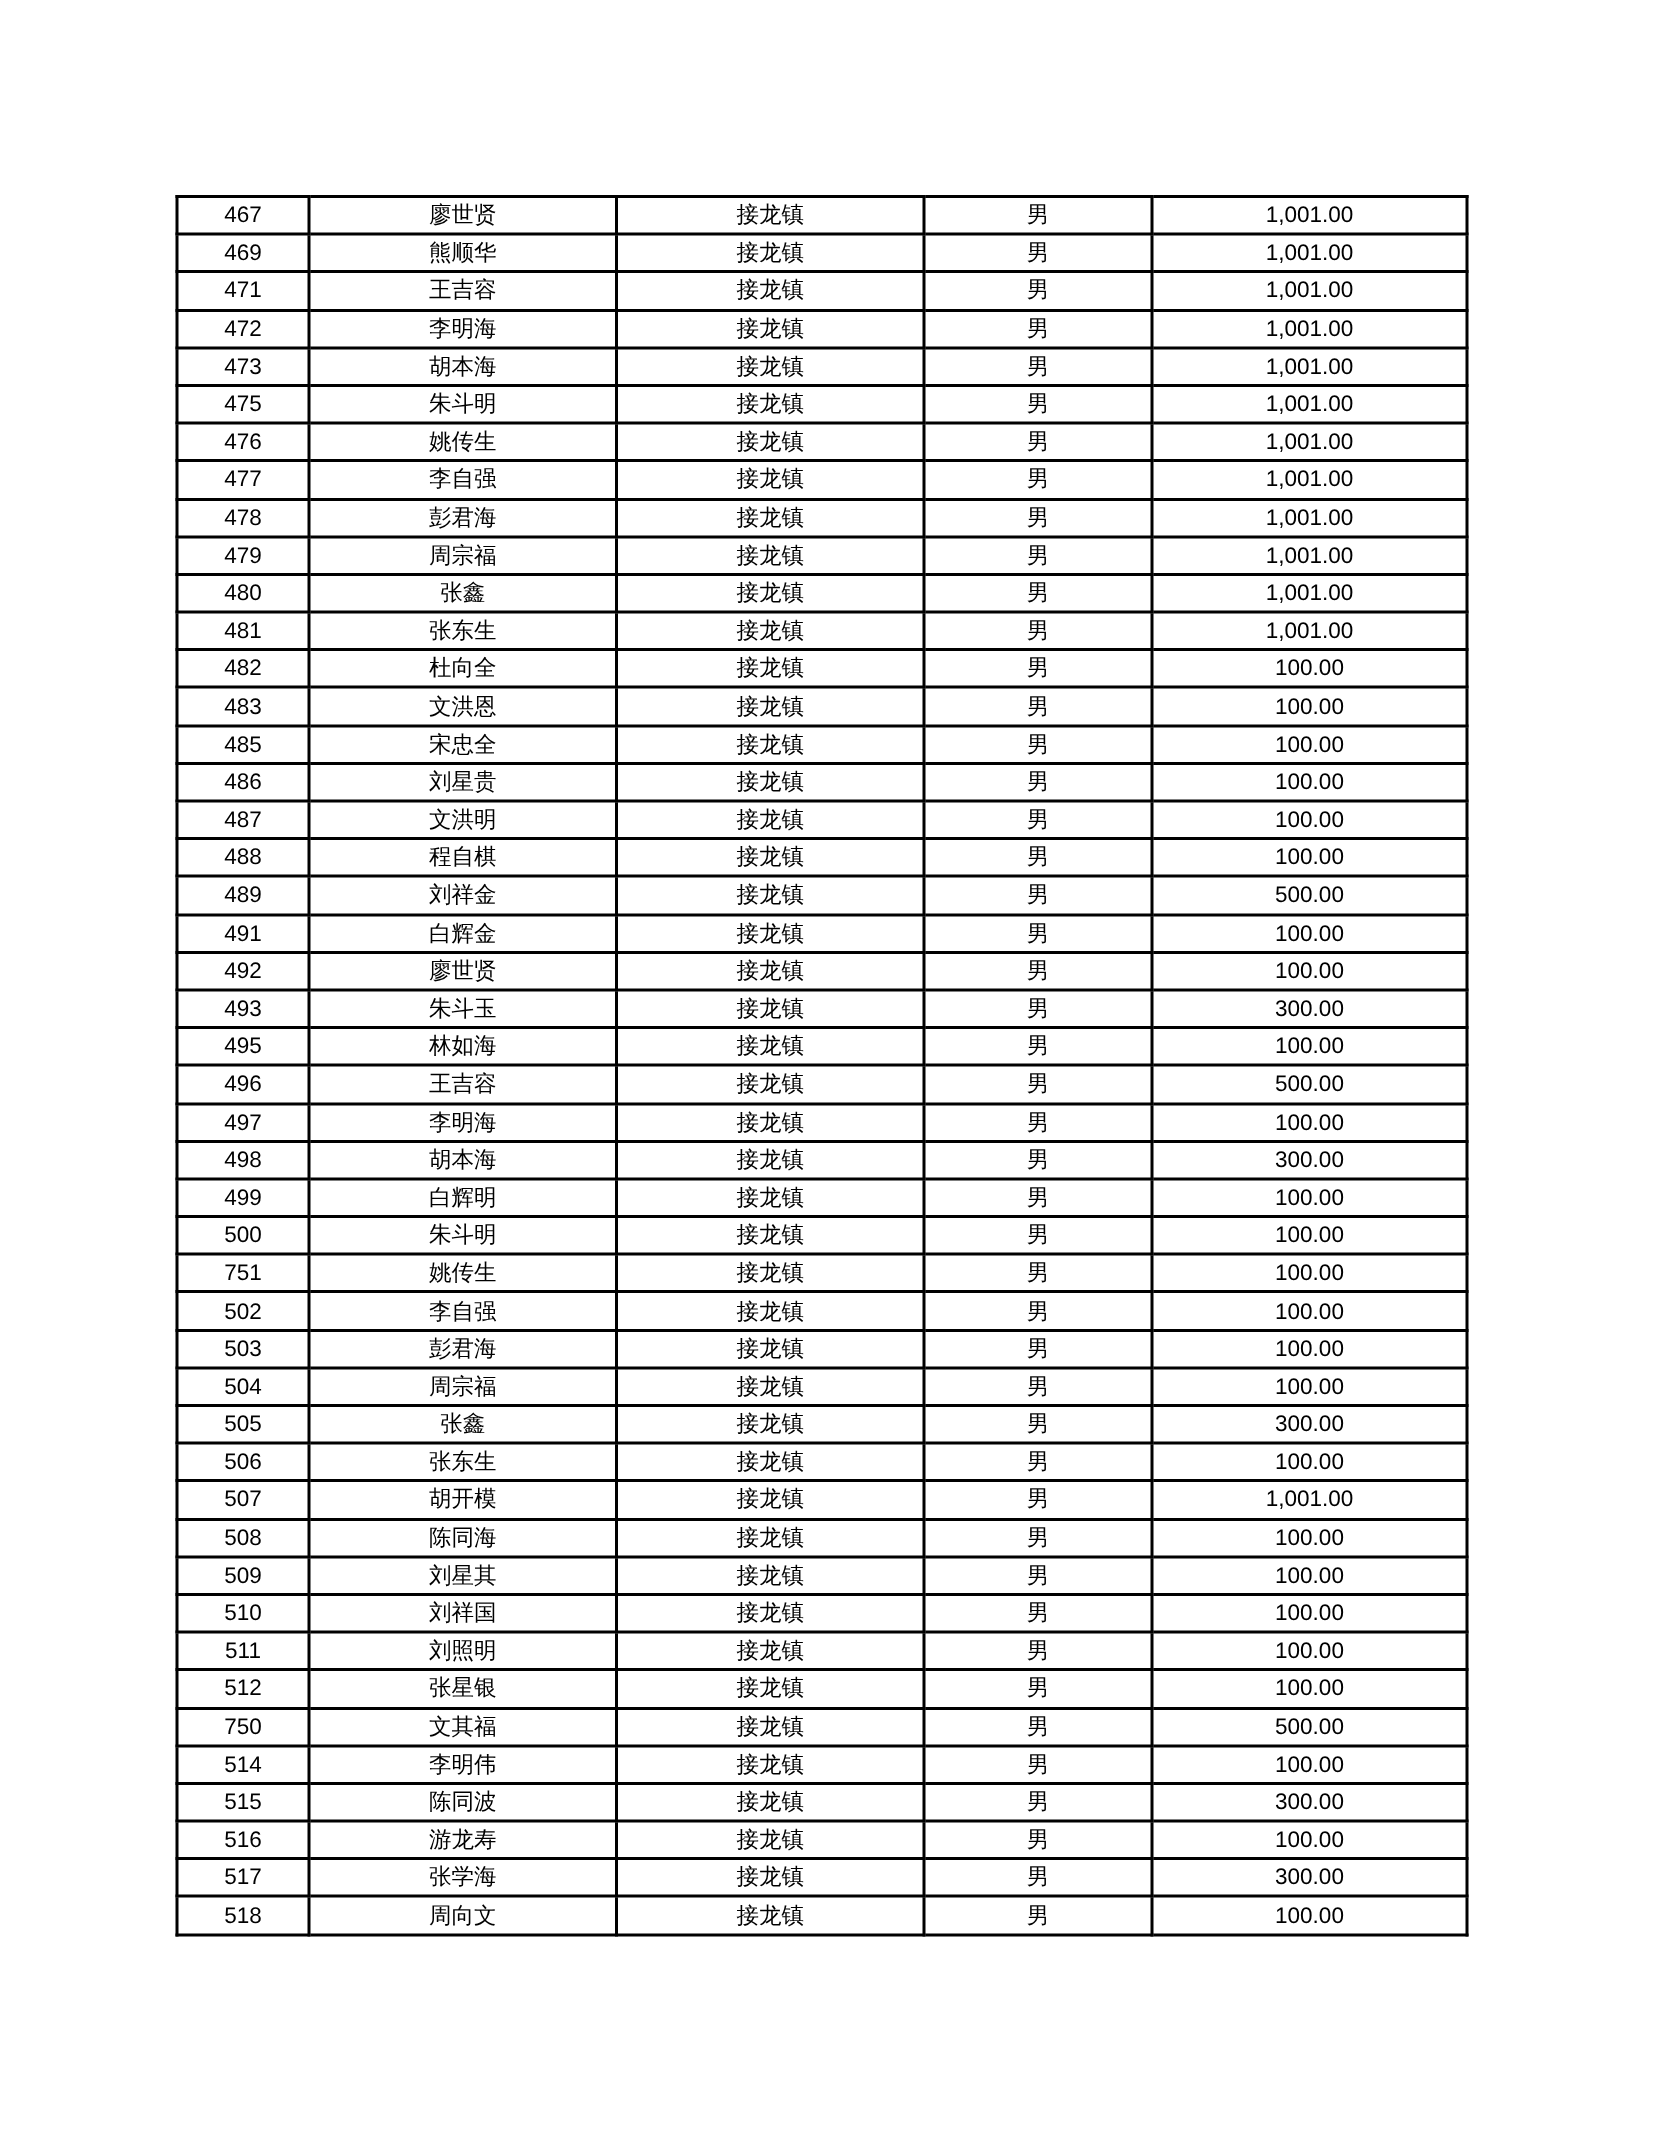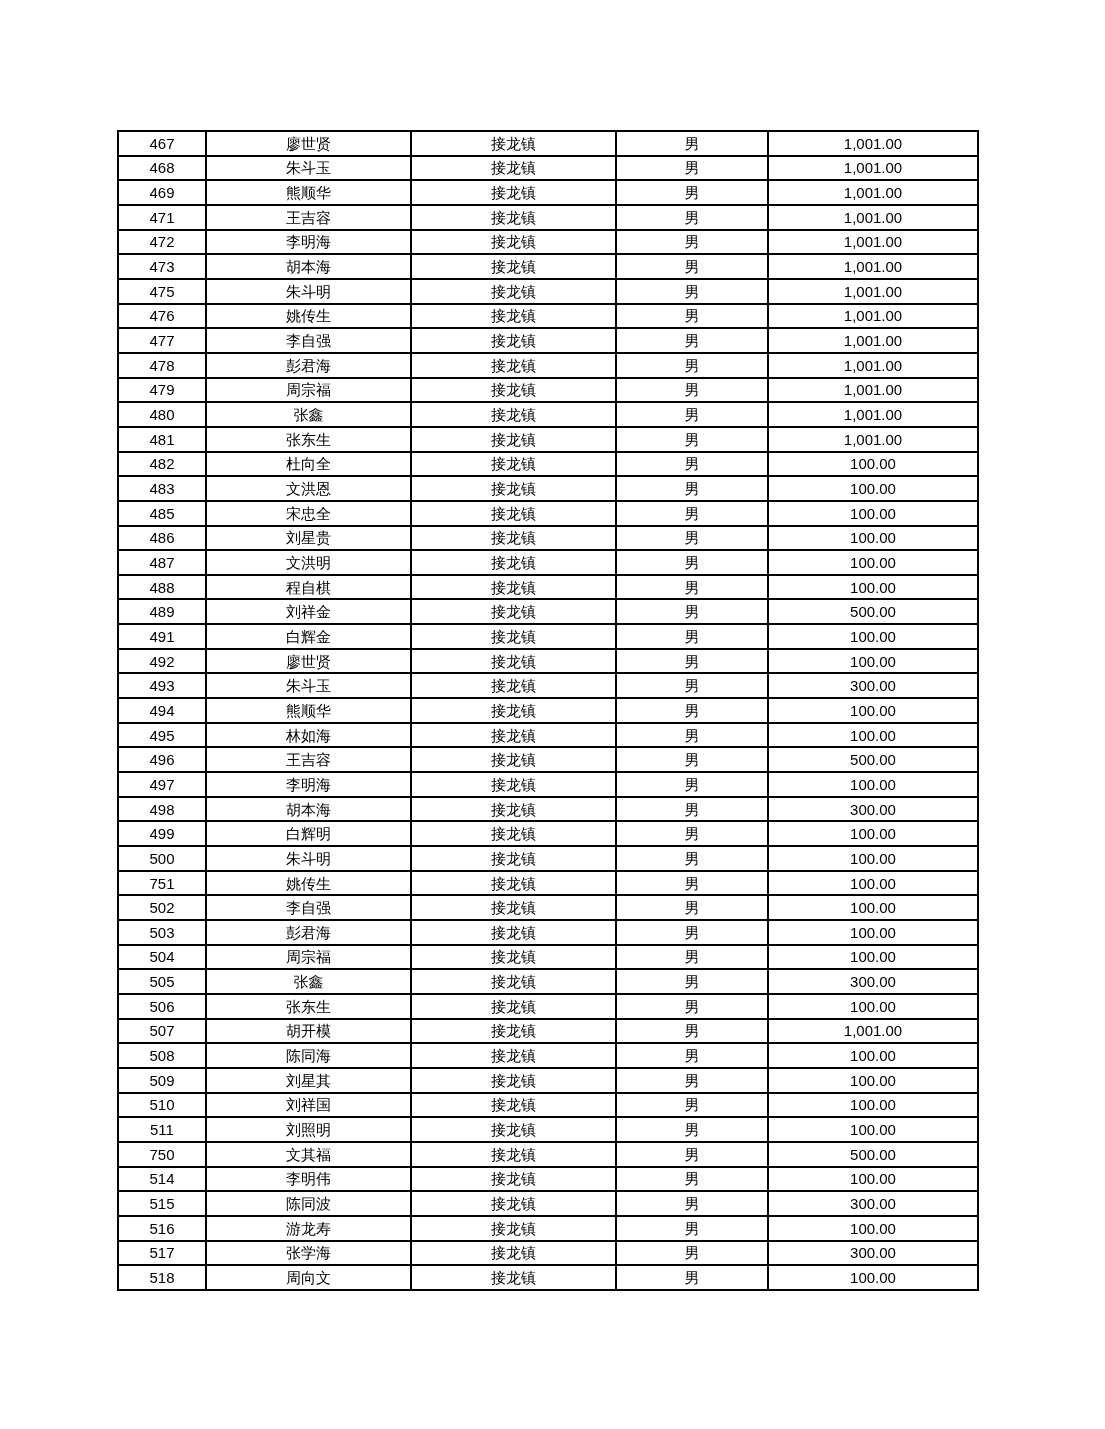--- a/index.html
+++ b/index.html
@@ -52,27 +52,20 @@
     </colgroup>
     <tbody>
         <tr>
           <td>467</td>
           <td>廖世贤</td>
           <td>接龙镇</td>
           <td>男</td>
           <td>1,001.00</td>
         </tr>
         <tr>
-          <td>468</td>
-          <td>朱斗玉</td>
-          <td>接龙镇</td>
-          <td>男</td>
-          <td>1,001.00</td>
-        </tr>
-        <tr>
           <td>469</td>
           <td>熊顺华</td>
           <td>接龙镇</td>
           <td>男</td>
           <td>1,001.00</td>
         </tr>
         <tr>
           <td>471</td>
           <td>王吉容</td>
           <td>接龙镇</td>
@@ -206,27 +199,20 @@
           <td>100.00</td>
         </tr>
         <tr>
           <td>493</td>
           <td>朱斗玉</td>
           <td>接龙镇</td>
           <td>男</td>
           <td>300.00</td>
         </tr>
         <tr>
-          <td>494</td>
-          <td>熊顺华</td>
-          <td>接龙镇</td>
-          <td>男</td>
-          <td>100.00</td>
-        </tr>
-        <tr>
           <td>495</td>
           <td>林如海</td>
           <td>接龙镇</td>
           <td>男</td>
           <td>100.00</td>
         </tr>
         <tr>
           <td>496</td>
           <td>王吉容</td>
           <td>接龙镇</td>
@@ -327,20 +313,27 @@
         <tr>
           <td>510</td>
           <td>刘祥国</td>
           <td>接龙镇</td>
           <td>男</td>
           <td>100.00</td>
         </tr>
         <tr>
           <td>511</td>
           <td>刘照明</td>
+          <td>接龙镇</td>
+          <td>男</td>
+          <td>100.00</td>
+        </tr>
+        <tr>
+          <td>512</td>
+          <td>张星银</td>
           <td>接龙镇</td>
           <td>男</td>
           <td>100.00</td>
         </tr>
         <tr>
           <td>750</td>
           <td>文其福</td>
           <td>接龙镇</td>
           <td>男</td>
           <td>500.00</td>

